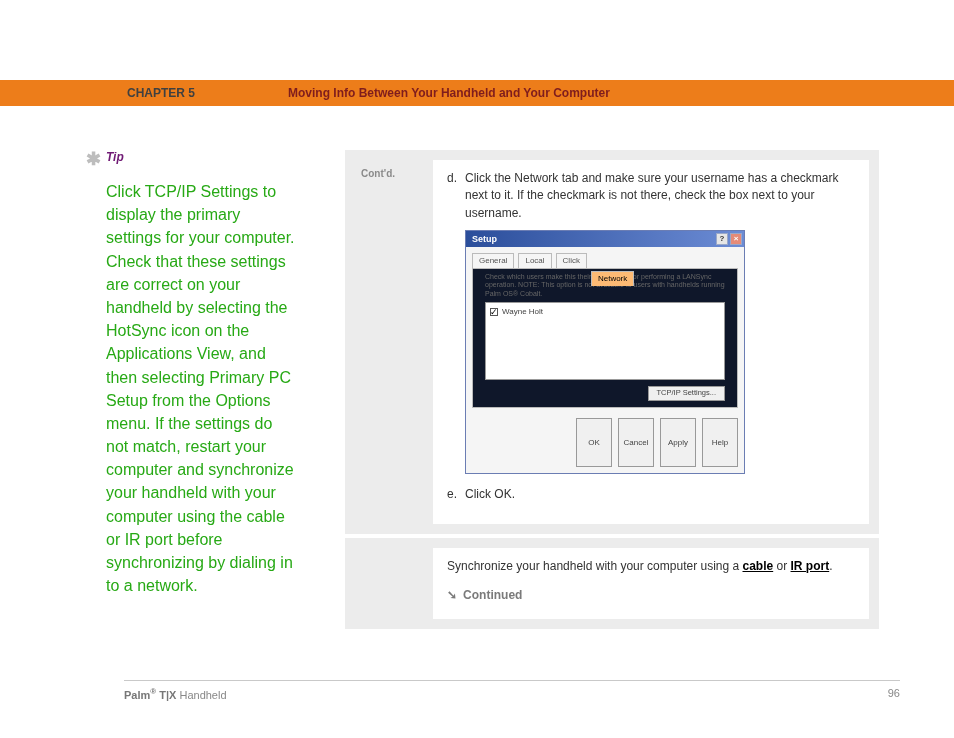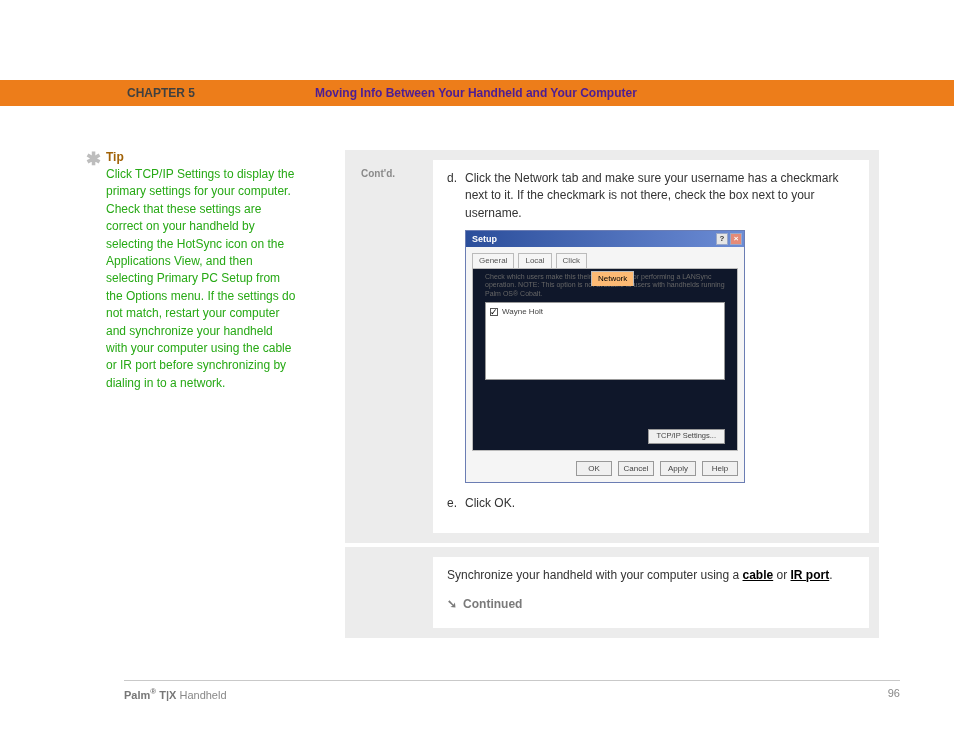--- a/index.html
+++ b/index.html
@@ -22,48 +22,49 @@
     display: flex;
     align-items: center;
   }
   .chapter-label {
     color: #404040;
     font-weight: bold;
     font-size: 12px;
     margin-left: 127px;
   }
   .chapter-title {
-    color: #4c1d95;
-    font-weight: bold;
-    font-size: 12px;
-    margin-left: 120px;
+    color: #7f1d1d;
+    font-weight: bold;
+    font-size: 12px;
+    margin-left: 93px;
   }
   .sidebar {
     position: absolute;
     top: 150px;
     left: 106px;
     width: 190px;
   }
   .tip-asterisk {
     color: #bdbdbd;
     font-size: 18px;
     font-weight: bold;
     position: absolute;
     left: -20px;
     top: -2px;
   }
   .tip-heading {
-    color: #a16207;
-    font-weight: bold;
-    font-size: 12px;
-    margin-bottom: 2px;
+    color: #701a75;
+    font-weight: bold;
+    font-size: 12px;
+    margin-bottom: 16px;
+    font-style: italic;
   }
   .tip-text {
     color: #27a915;
-    font-size: 12px;
+    font-size: 16px;
     line-height: 1.45;
   }
   .content {
     position: absolute;
     top: 150px;
     left: 345px;
     width: 534px;
   }
   .step-block {
     background: #ececec;
@@ -155,32 +156,31 @@
   }
   .chk { display: inline-block; width: 8px; height: 8px; border: 1px solid #555; margin-right: 4px; position: relative; vertical-align: middle; }
   .chk::after { content: "✓"; position: absolute; top: -3px; left: -1px; font-size: 9px; color: #000; }
   .dialog-subbtn-row { text-align: right; margin-bottom: 2px; }
   .dialog-subbtn {
     display: inline-block;
     border: 1px solid #999;
     background: #f0f0f0;
     padding: 1px 8px;
     font-size: 7.5px;
-    margin-top: 43px;
   }
   .dialog-btn-row {
     display: flex;
     justify-content: flex-end;
     gap: 6px;
     padding: 4px 6px 6px 6px;
   }
   .dbtn {
     border: 1px solid #999;
     background: #f0f0f0;
-    padding: 1px 0;
+    padding: 18px 0;
     width: 36px;
     text-align: center;
     font-size: 8px;
   }
   .link { color: #000; text-decoration: underline; font-weight: bold; }
   .continued-row {
     margin-top: 12px;
     color: #7a7a7a;
     font-weight: bold;
     font-size: 12px;

